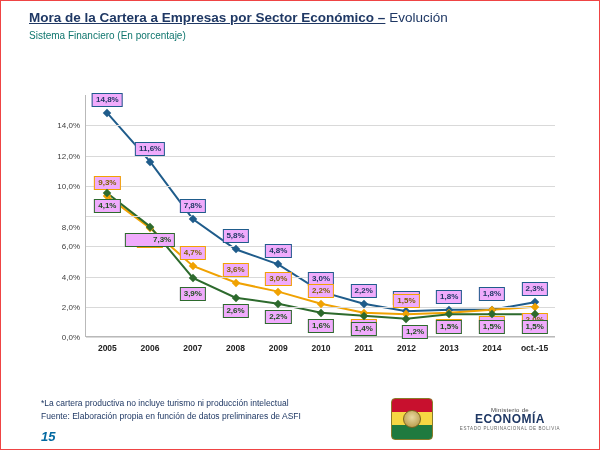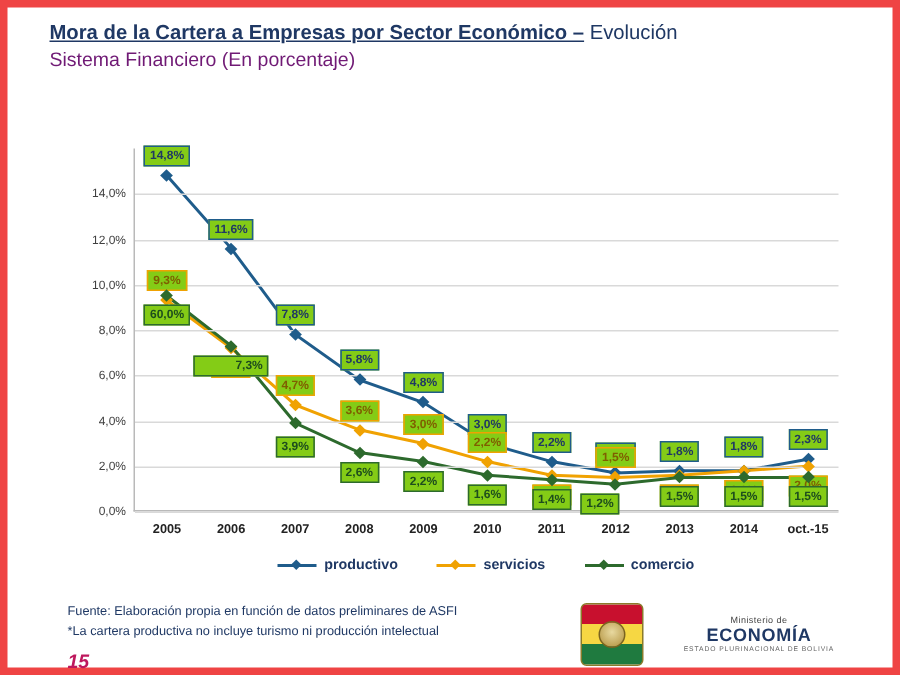--- a/index.html
+++ b/index.html
@@ -6,36 +6,36 @@
   body{
     width:600px;height:450px;
     background:#ffffff;
     font-family:"Liberation Sans", sans-serif;
     overflow:hidden;
     position:relative;
   }
   .slide{
     position:absolute;inset:0;
     background:#ffffff;
-    border:5px solid #ef4444;
+    border:1px solid #ef4444;
     box-sizing:border-box;
   }
   
   .title-block{
     position:absolute;left:28px;top:8px;right:20px;
   }
   .title-line1{
     font-size:13.5px;color:#1f3864;line-height:17px;
     white-space:nowrap;
   }
   .title-strong{
     font-weight:bold;color:#1f3864;text-decoration:underline;
   }
   .title-line2,.title-line3{
-    font-size:13px;color:#701a75;line-height:19px;
+    font-size:10px;color:#0f766e;line-height:19px;
   }
   
   .chart-panel{
     position:absolute;left:26px;top:80px;width:548px;height:310px;
     background:#ffffff;
   }
   .plot{
     position:absolute;left:58px;top:14px;width:470px;height:242px;
     border-left:1px solid #b9b9b9;
     border-bottom:1px solid #b9b9b9;
@@ -58,21 +58,21 @@
   .pt{
     position:absolute;width:6px;height:6px;
     transform:translate(-50%,-50%) rotate(45deg);
   }
   .pt.productivo{background:#1f5c8b;}
   .pt.servicios{background:#f0a202;}
   .pt.comercio{background:#2d6a2d;}
   .lbl{
     position:absolute;transform:translate(-50%,-50%);
     font-size:8px;font-weight:bold;white-space:nowrap;
-    padding:1px 3px;background:#84cc16;border:1px solid #888;
+    padding:1px 3px;background:#f0abfc;border:1px solid #888;
     line-height:10px;
   }
   .lbl.productivo{color:#1f3864;border-color:#1f5c8b;}
   .lbl.servicios{color:#7f5f00;border-color:#f0a202;}
   .lbl.comercio{color:#1d4d1d;border-color:#2d6a2d;}
   
   .legend{
     position:absolute;left:58px;top:286px;width:470px;
     display:flex;justify-content:center;gap:26px;align-items:center;
     font-size:9.5px;font-weight:bold;color:#1f3864;
@@ -82,21 +82,21 @@
   .legend-mark{
     position:absolute;left:10px;top:-2px;width:5px;height:5px;transform:rotate(45deg);
   }
   
   .footer{
     position:absolute;left:40px;top:396px;font-size:8.5px;color:#1f3864;
     line-height:13px;
   }
   .pagenum{
     position:absolute;left:40px;top:428px;
-    font-size:13px;font-weight:bold;font-style:italic;color:#be185d;
+    font-size:13px;font-weight:bold;font-style:italic;color:#0369a1;
   }
   
   .logo-bar{
     position:absolute;right:18px;top:396px;width:190px;height:44px;
     display:flex;align-items:center;gap:6px;
   }
   .shield{
     width:40px;height:40px;border-radius:4px;
     background:
       linear-gradient(180deg,#c8102e 0%,#c8102e 33%,#f6d743 33%,#f6d743 66%,#1f7a3f 66%,#1f7a3f 100%);
@@ -135,21 +135,21 @@
         </svg>
     <div class="gridline" style="top: 242px;"></div>
         <div class="ytick" style="top: 242px;">0,0%</div>
         <div class="gridline" style="top: 211.75px;"></div>
         <div class="ytick" style="top: 211.75px;">2,0%</div>
         <div class="gridline" style="top: 181.5px;"></div>
         <div class="ytick" style="top: 181.5px;">4,0%</div>
         <div class="gridline" style="top: 151.25px;"></div>
         <div class="ytick" style="top: 151.25px;">6,0%</div>
         <div class="gridline" style="top: 121px;"></div>
-        <div class="ytick" style="top: 121px;">8,0%</div>
+        <div class="ytick" style="top: 132px;">8,0%</div>
         <div class="gridline" style="top: 90.75px;"></div>
         <div class="ytick" style="top: 90.75px;">10,0%</div>
         <div class="gridline" style="top: 60.5px;"></div>
         <div class="ytick" style="top: 60.5px;">12,0%</div>
         <div class="gridline" style="top: 30.25px;"></div>
         <div class="ytick" style="top: 30.25px;">14,0%</div>
         <div class="xtick" style="left: 21.3636px;">2005</div>
         <div class="xtick" style="left: 64.0909px;">2006</div>
         <div class="xtick" style="left: 106.818px;">2007</div>
         <div class="xtick" style="left: 149.545px;">2008</div>
@@ -198,67 +198,47 @@
         <div class="lbl servicios" style="left: 277.727px; top: 230.8px;">1,6%</div>
         <div class="pt servicios" style="left: 320.455px; top: 219.312px;"></div>
         <div class="lbl servicios" style="left: 320.455px; top: 206.312px;">1,5%</div>
         <div class="pt servicios" style="left: 363.182px; top: 217.8px;"></div>
         <div class="lbl servicios" style="left: 363.182px; top: 230.8px;">1,6%</div>
         <div class="pt servicios" style="left: 405.909px; top: 214.775px;"></div>
         <div class="lbl servicios" style="left: 405.909px; top: 227.775px;">1,8%</div>
         <div class="pt servicios" style="left: 448.636px; top: 211.75px;"></div>
         <div class="lbl servicios" style="left: 448.636px; top: 224.75px;">2,0%</div>
         <div class="pt comercio" style="left: 21.3636px; top: 98.3125px;"></div>
-        <div class="lbl comercio" style="left: 21.3636px; top: 111.312px;">60,0%</div>
+        <div class="lbl comercio" style="left: 21.3636px; top: 111.312px;">4,1%</div>
         <div class="pt comercio" style="left: 64.0909px; top: 131.588px;"></div>
         <div class="lbl comercio" style="left: 64.0909px; top: 144.588px; padding-left: 27px;">7,3%</div>
         <div class="pt comercio" style="left: 106.818px; top: 183.012px;"></div>
         <div class="lbl comercio" style="left: 106.818px; top: 199px;">3,9%</div>
         <div class="pt comercio" style="left: 149.545px; top: 202.675px;"></div>
         <div class="lbl comercio" style="left: 149.545px; top: 215.675px;">2,6%</div>
         <div class="pt comercio" style="left: 192.273px; top: 208.725px;"></div>
         <div class="lbl comercio" style="left: 192.273px; top: 221.725px;">2,2%</div>
         <div class="pt comercio" style="left: 235px; top: 217.8px;"></div>
         <div class="lbl comercio" style="left: 235px; top: 230.8px;">1,6%</div>
         <div class="pt comercio" style="left: 277.727px; top: 220.825px;"></div>
         <div class="lbl comercio" style="left: 277.727px; top: 233.825px;">1,4%</div>
         <div class="pt comercio" style="left: 320.455px; top: 223.85px;"></div>
-        <div class="lbl comercio" style="left: 310px; top: 236.85px;">1,2%</div>
+        <div class="lbl comercio" style="left: 329px; top: 236.85px;">1,2%</div>
         <div class="pt comercio" style="left: 363.182px; top: 219.312px;"></div>
         <div class="lbl comercio" style="left: 363.182px; top: 232.312px;">1,5%</div>
         <div class="pt comercio" style="left: 405.909px; top: 219.312px;"></div>
         <div class="lbl comercio" style="left: 405.909px; top: 232.312px;">1,5%</div>
         <div class="pt comercio" style="left: 448.636px; top: 219.312px;"></div>
         <div class="lbl comercio" style="left: 448.636px; top: 232.312px;">1,5%</div>
       </div>
-    <div class="legend" id="legend">
-        <div class="legend-item">
-          <span class="legend-line" style="background: rgb(31, 92, 139);">
-            <span class="legend-mark" style="background: rgb(31, 92, 139);"></span>
-          </span>
-          <span>productivo</span>
-        </div>
-        <div class="legend-item">
-          <span class="legend-line" style="background: rgb(240, 162, 2);">
-            <span class="legend-mark" style="background: rgb(240, 162, 2);"></span>
-          </span>
-          <span>servicios</span>
-        </div>
-        <div class="legend-item">
-          <span class="legend-line" style="background: rgb(45, 106, 45);">
-            <span class="legend-mark" style="background: rgb(45, 106, 45);"></span>
-          </span>
-          <span>comercio</span>
-        </div>
-      </div>
   </div>
 
   <div class="footer">
+    <div>*La cartera productiva no incluye turismo ni producción intelectual</div>
     <div>Fuente: Elaboración propia en función de datos preliminares de ASFI</div>
-    <div>*La cartera productiva no incluye turismo ni producción intelectual</div>
   </div>
   <div class="pagenum">15</div>
 
   <div class="logo-bar">
     <div class="shield"></div>
     <div class="ministry">
       <span class="min-small">Ministerio de</span>
       <span class="min-big1">ECONOMÍA</span>
       <span class="min-tiny">ESTADO PLURINACIONAL DE BOLIVIA</span>
     </div>

